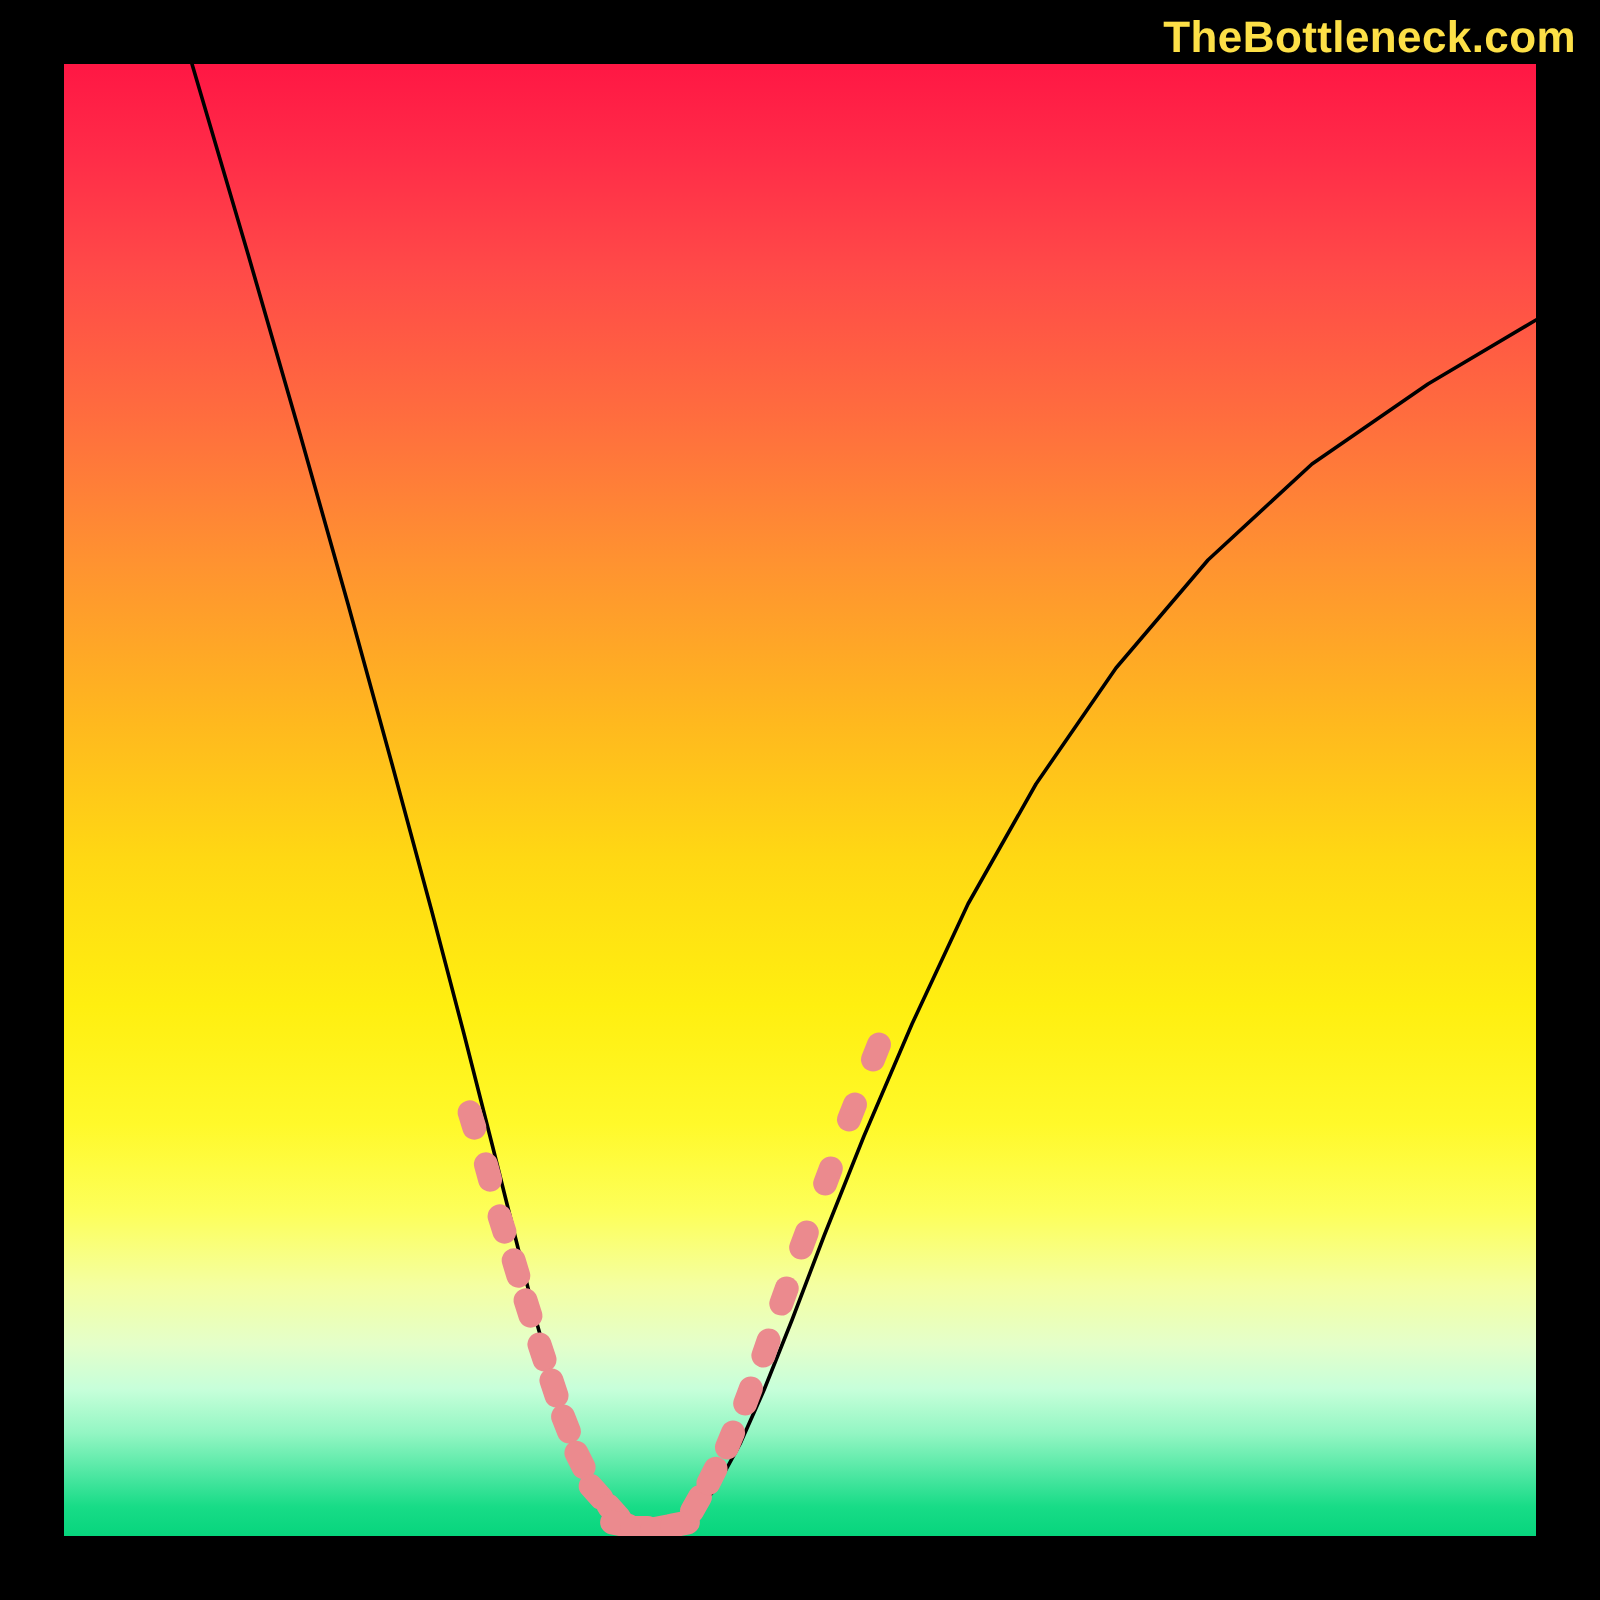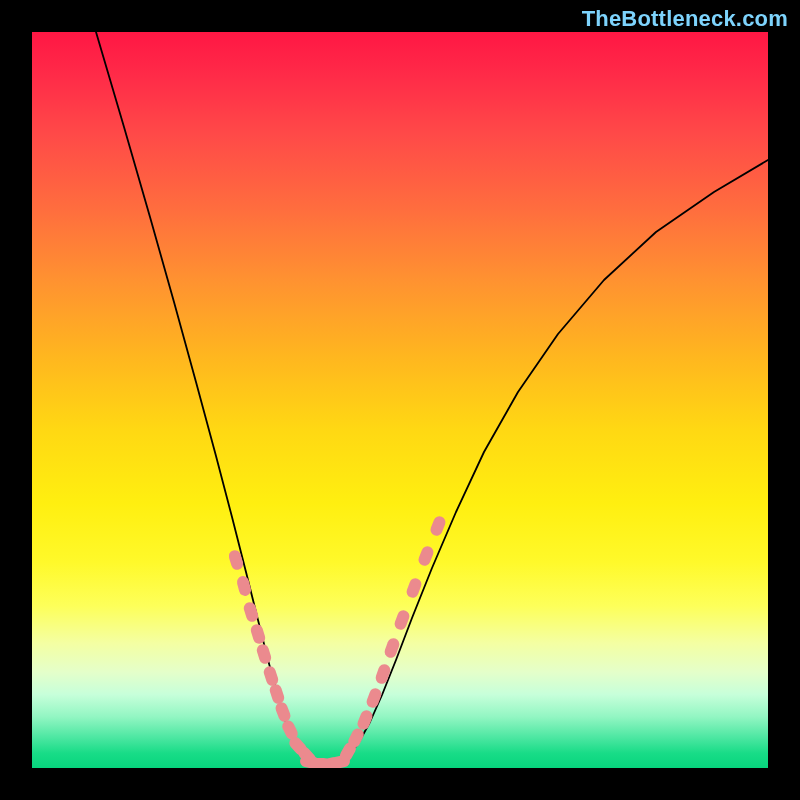--- a/index.html
+++ b/index.html
@@ -10,21 +10,21 @@
     background: #000;
     position: relative;
   }
   .watermark {
     position: absolute;
     top: 6px;
     right: 12px;
     font-family: Arial, Helvetica, sans-serif;
     font-size: 22px;
     font-weight: 600;
-    color: #7dd3fc;
+    color: #fde047;
     letter-spacing: 0.2px;
   }
   .plot-frame {
     position: absolute;
     top: 32px;
     left: 32px;
     width: 736px;
     height: 736px;
     overflow: hidden;
   }

